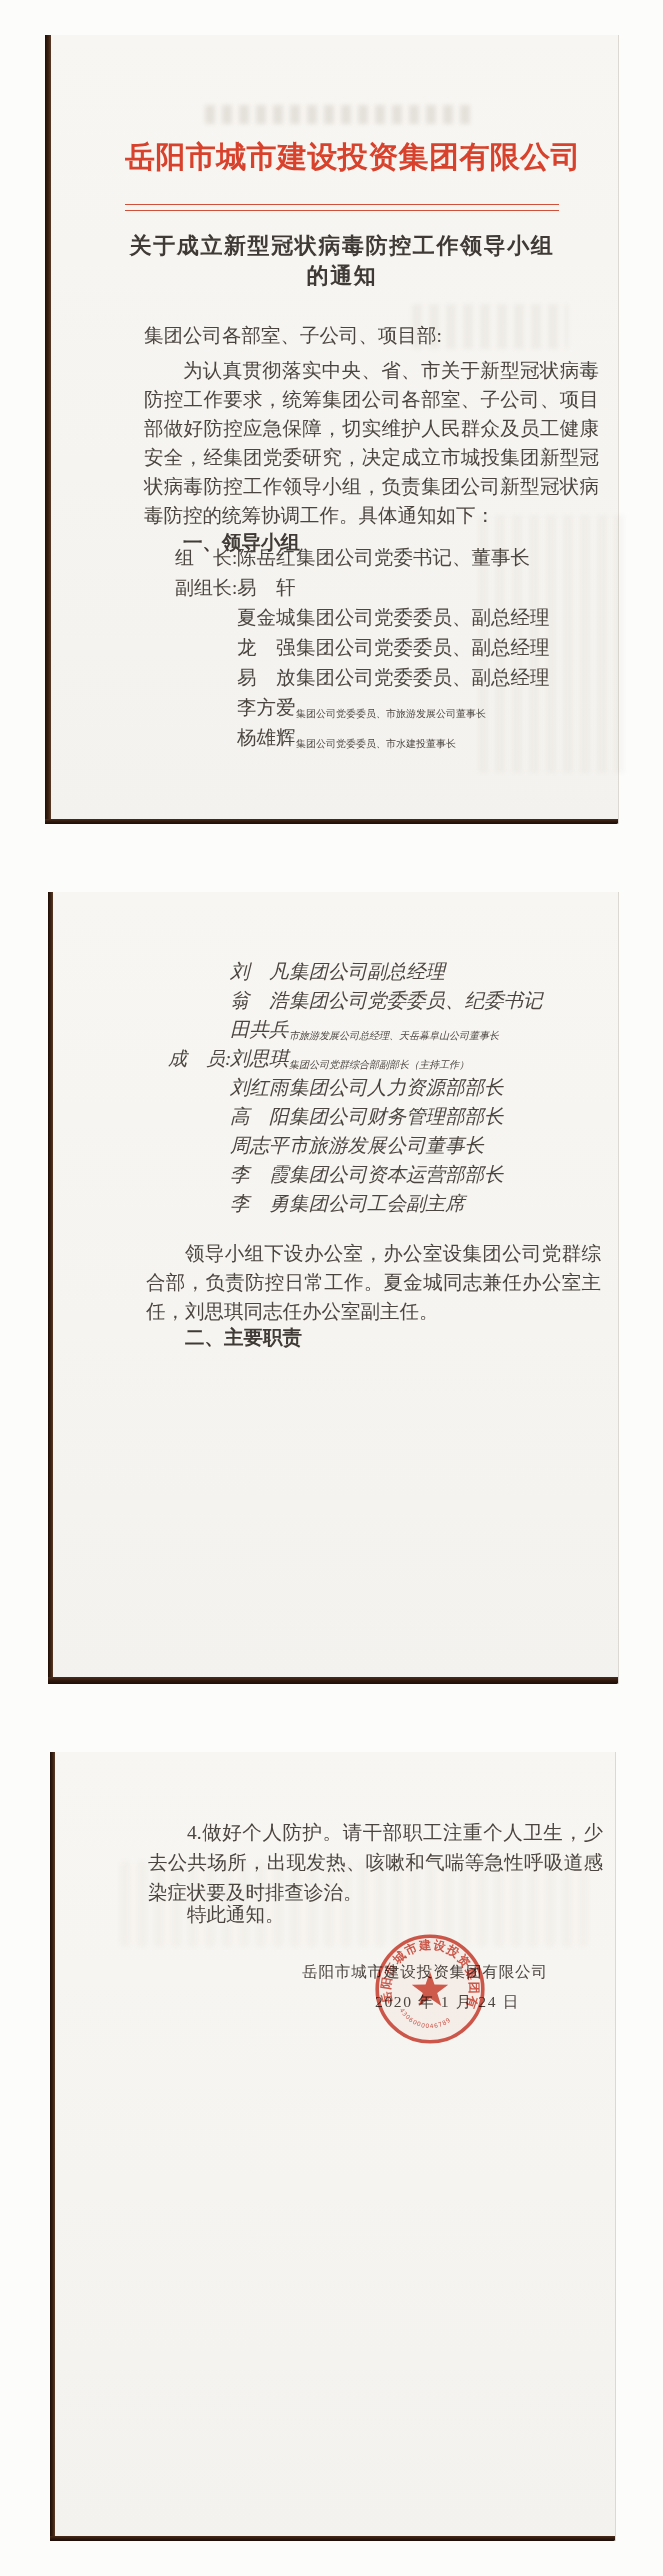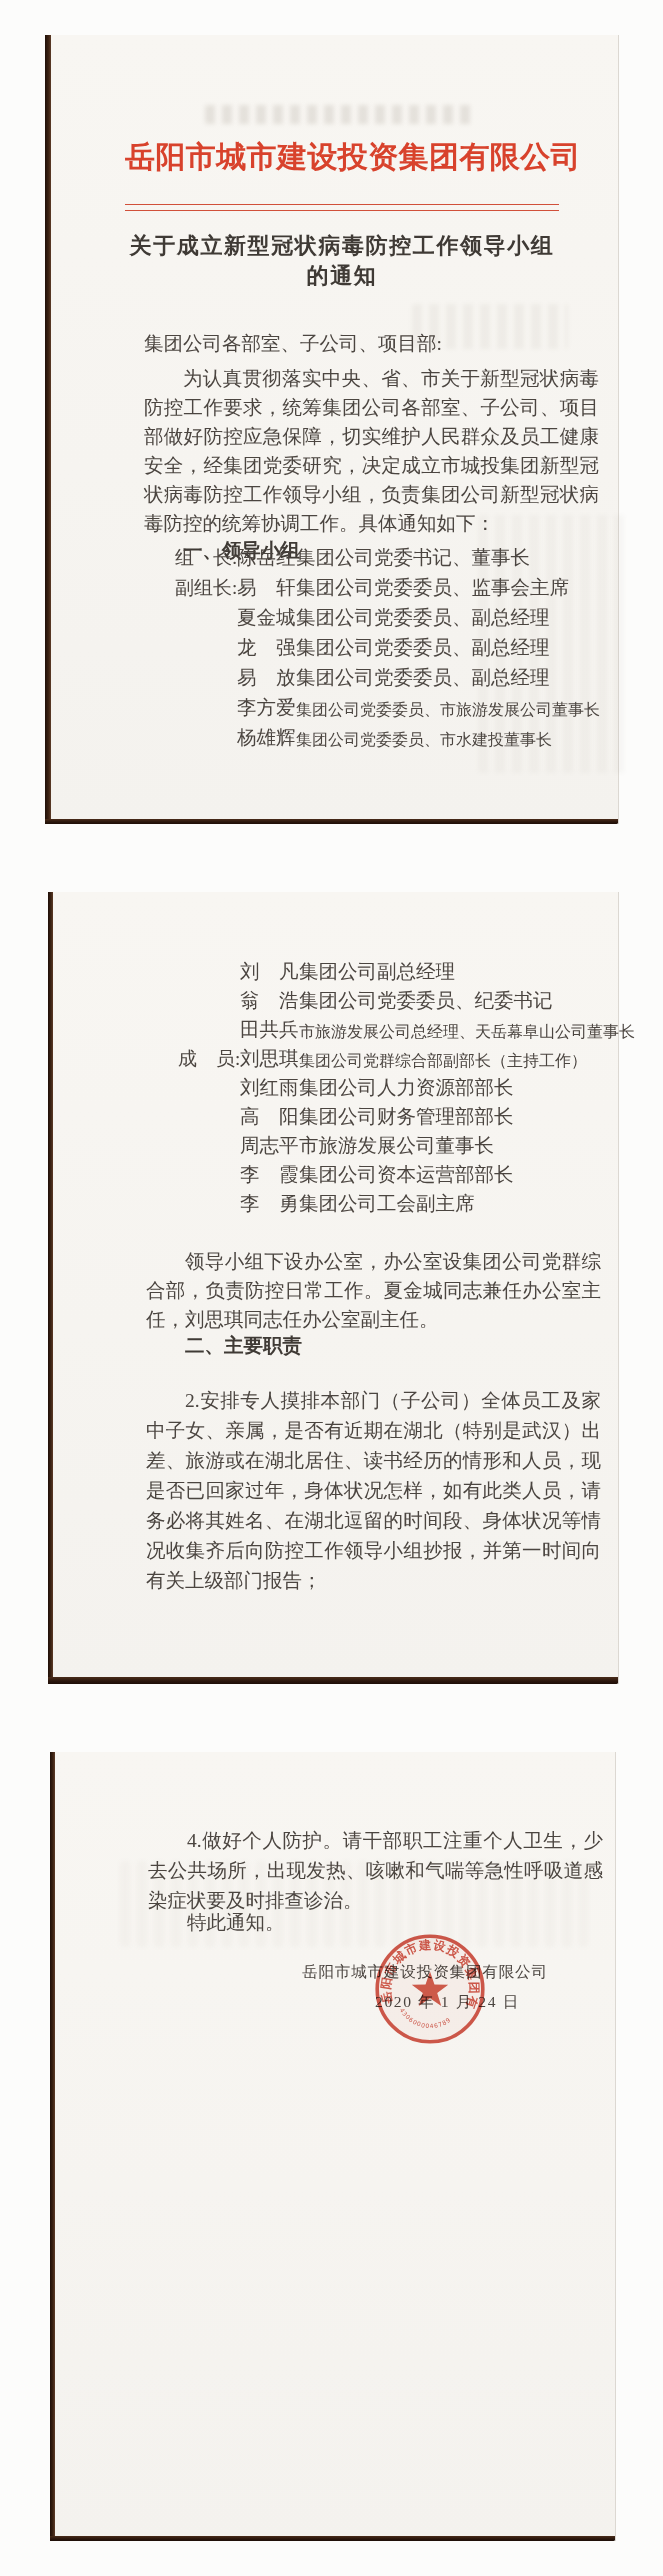--- a/index.html
+++ b/index.html
@@ -37,32 +37,32 @@
   }
   .red-rule{
     margin-top:25px;height:4.7px;
     border-top:1.6px solid #d1503a;border-bottom:0.8px solid #d1503a;
   }
   .doc-title{
     margin-top:20px;font-size:22px;font-weight:bold;color:#3f3a35;
     letter-spacing:1.6px;line-height:30px;text-align:center;
   }
   
-  .tblock{position:absolute;font-size:19.5px;line-height:29px;width:455px;margin-top:8px;}
+  .tblock{position:absolute;font-size:19.5px;line-height:29px;width:455px;}
   .para{text-align:justify;text-indent:2em;}
   .heading{font-weight:bold;color:#3f3a35;text-indent:2em;white-space:nowrap;}
   .duty{line-height:30px;}
   
   .roster{position:absolute;width:468px;}
   .row{display:flex;height:30px;align-items:flex-end;font-size:19.5px;}
   .row-p2{height:29px;}
   .rl{flex:none;width:62px;white-space:nowrap;font-size:19px;}
   .rn{flex:none;width:59px;white-space:nowrap;}
   .rr{flex:none;white-space:nowrap;}
-  .condensed .rr{font-size:16px;letter-spacing:0;}
+  .condensed .rr{font-size:10px;letter-spacing:0;}
   
   .signature{position:absolute;font-size:15.6px;line-height:22px;white-space:nowrap;letter-spacing:0.8px;}
   .seal{
     position:absolute;width:112px;height:112px;
     mix-blend-mode:multiply;opacity:.9;pointer-events:none;
   }
 </style>
 </head>
 <body>
 
@@ -90,21 +90,20 @@
 
   <div class="roster" style="left:130px;top:506px;">
     <div class="row">
       <span class="rl">组　长:</span>
       <span class="rn">陈岳红</span>
       <span class="rr">集团公司党委书记、董事长</span>
     </div>
     <div class="row">
       <span class="rl">副组长:</span>
       <span class="rn">易　轩</span>
-      <span class="rr">集团公司党委委员、监事会主席</span>
     </div>
     <div class="row">
       <span class="rl"></span>
       <span class="rn">夏金城</span>
       <span class="rr">集团公司党委委员、副总经理</span>
     </div>
     <div class="row">
       <span class="rl"></span>
       <span class="rn">龙　强</span>
       <span class="rr">集团公司党委委员、副总经理</span>
@@ -125,21 +124,21 @@
       <span class="rr">集团公司党委委员、市水建投董事长</span>
     </div>
   </div>
 
   <div class="bottom-edge"></div>
 </div>
 
 <div class="page" style="left:48px;top:892px;width:570px;height:792px;">
   <div class="spine" style="width:4.7px;"></div>
 
-  <div class="roster" style="left:130px;top:64px;">
+  <div class="roster" style="left:120px;top:64px;font-style:italic;">
     <div class="row row-p2">
       <span class="rl"></span>
       <span class="rn">刘　凡</span>
       <span class="rr">集团公司副总经理</span>
     </div>
     <div class="row row-p2">
       <span class="rl"></span>
       <span class="rn">翁　浩</span>
       <span class="rr">集团公司党委委员、纪委书记</span>
     </div>
@@ -178,21 +177,20 @@
       <span class="rn">李　勇</span>
       <span class="rr">集团公司工会副主席</span>
     </div>
   </div>
 
   <div class="tblock para" style="left:98px;top:347px;">领导小组下设办公室，办公室设集团公司党群综合部，负责防控日常工作。夏金城同志兼任办公室主任，刘思琪同志任办公室副主任。</div>
 
   <div class="tblock heading" style="left:98px;top:431px;">二、主要职责</div>
 
 
-  <div class="tblock para duty" style="left:98px;top:486px;">2.安排专人摸排本部门（子公司）全体员工及家中子女、亲属，是否有近期在湖北（特别是武汉）出差、旅游或在湖北居住、读书经历的情形和人员，现是否已回家过年，身体状况怎样，如有此类人员，请务必将其姓名、在湖北逗留的时间段、身体状况等情况收集齐后向防控工作领导小组抄报，并第一时间向有关上级部门报告；</div>
 
 
   <div class="bottom-edge" style="height:7px;"></div>
 </div>
 
 <div class="page" style="left:50px;top:1752px;width:565px;height:789px;">
   <div class="spine" style="width:4.7px;"></div>
 
   <div class="ghost" style="left:70px;top:109px;width:468px;height:86px;opacity:.12;"></div>
 

